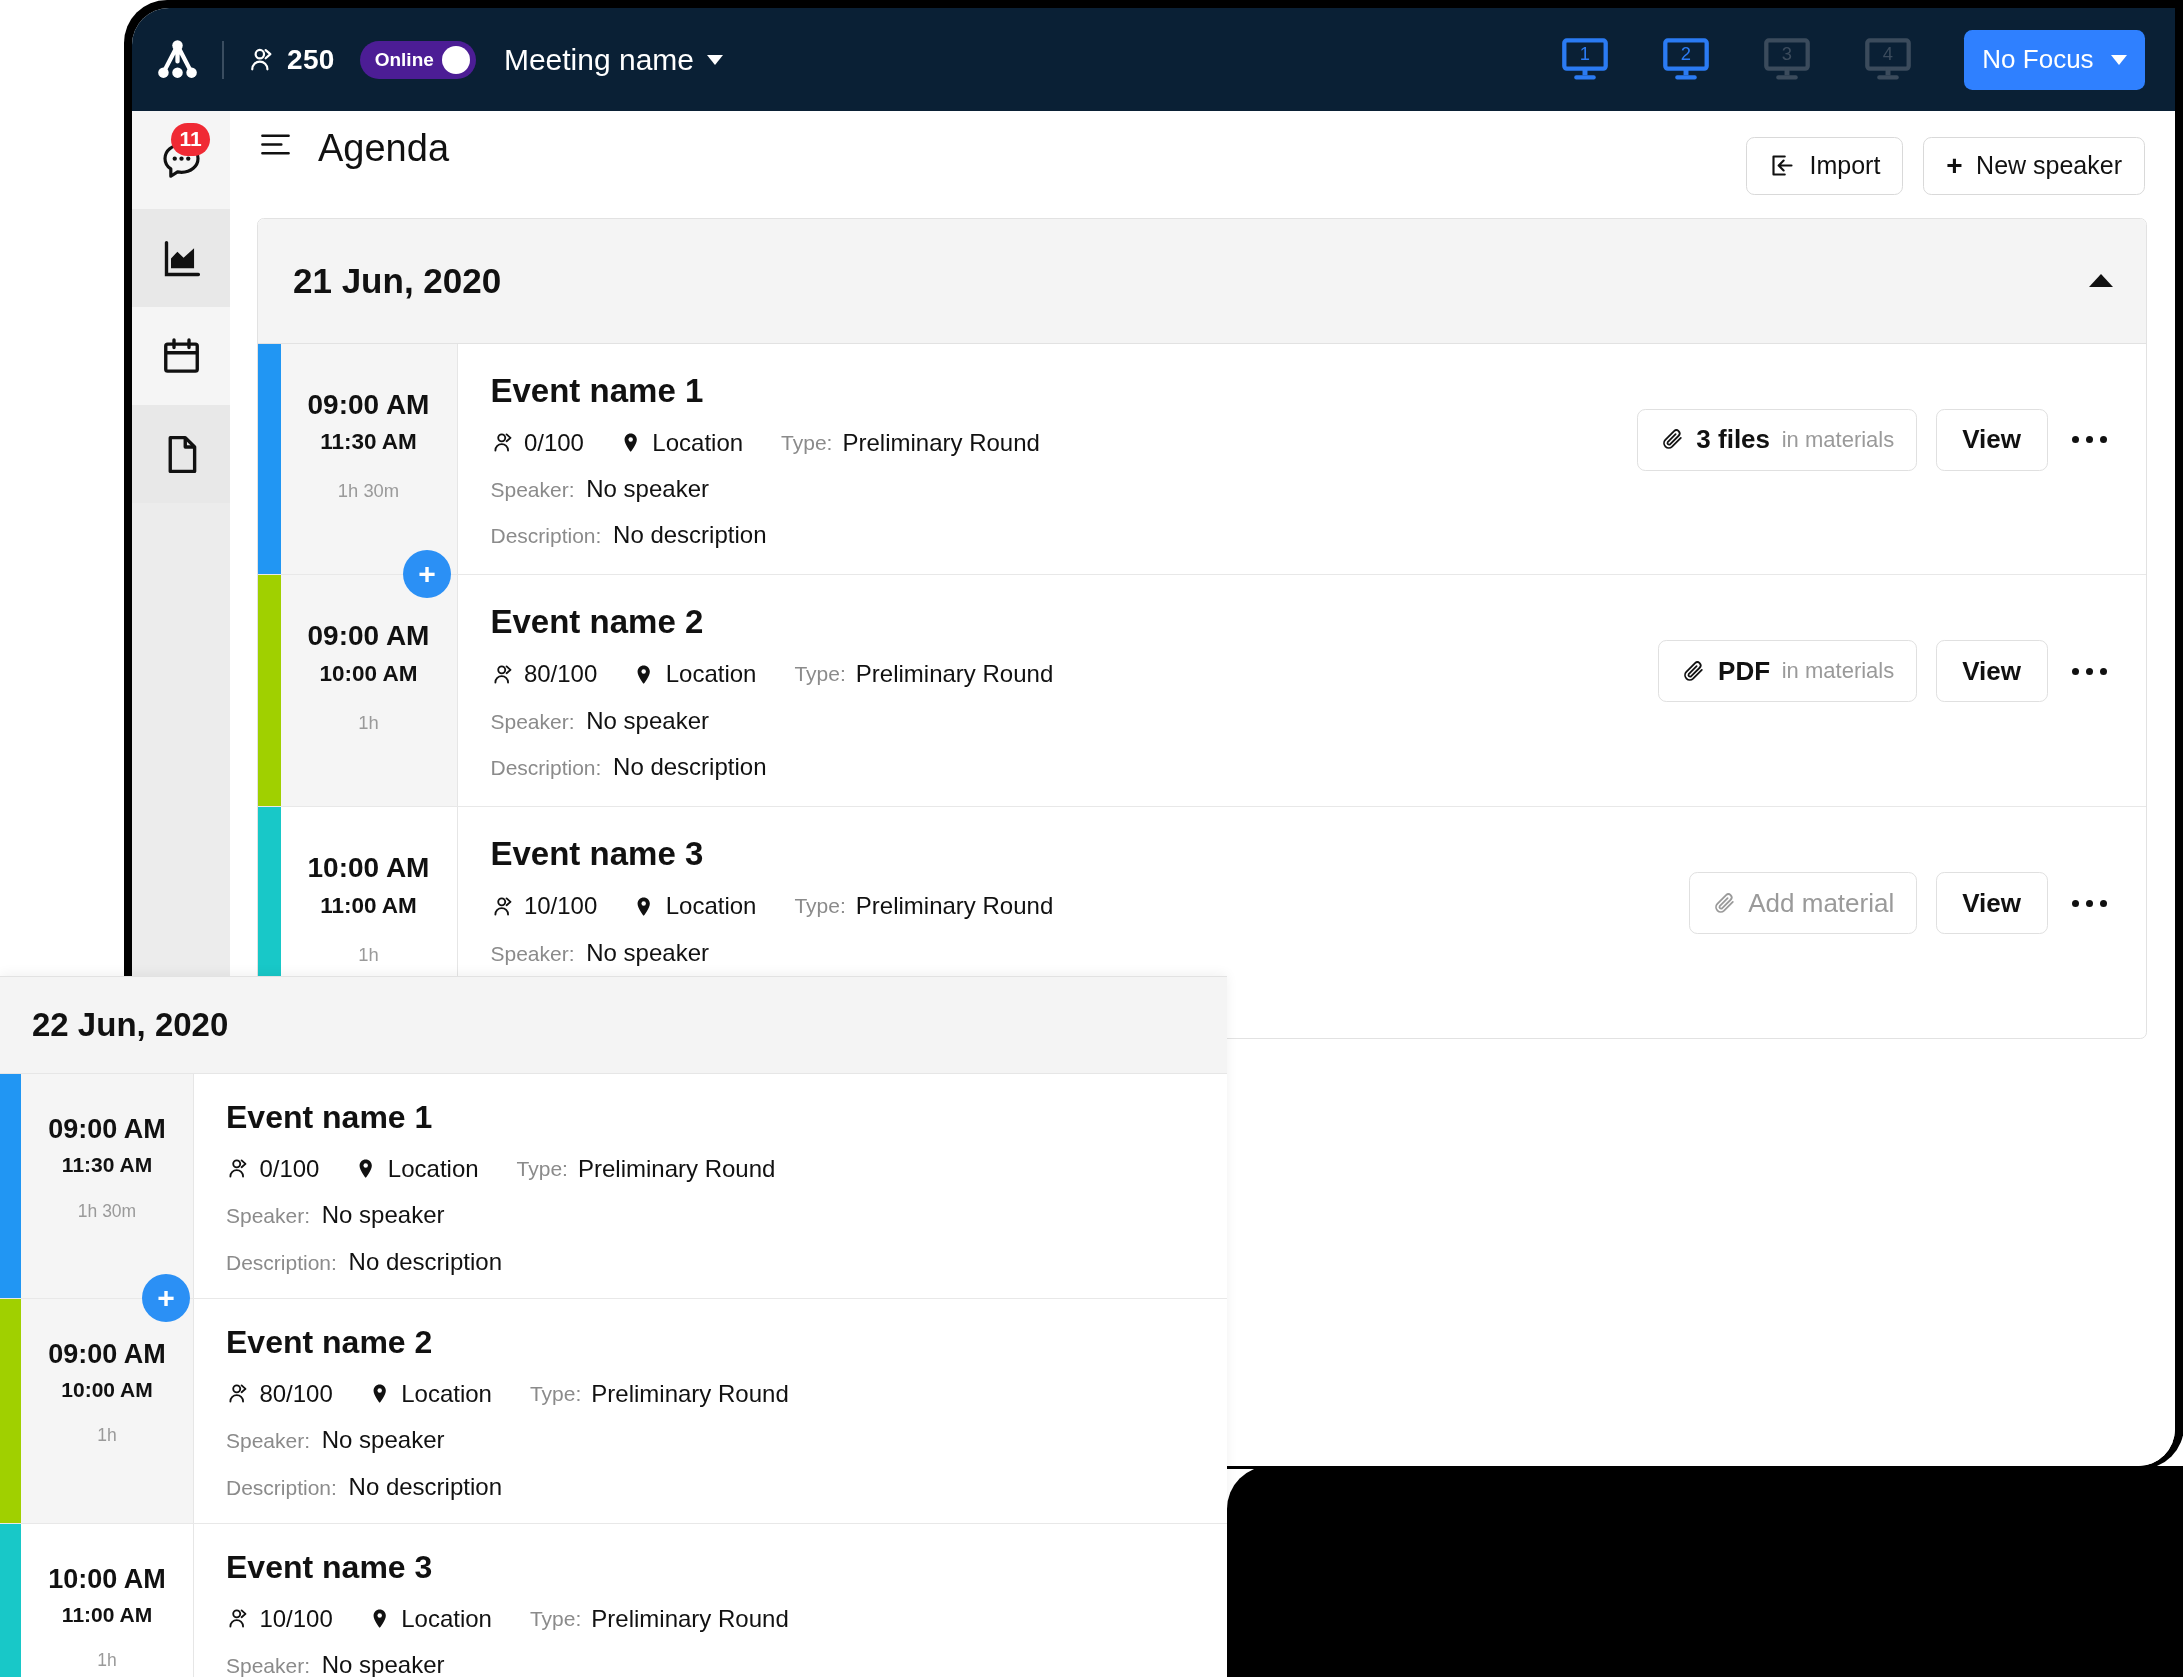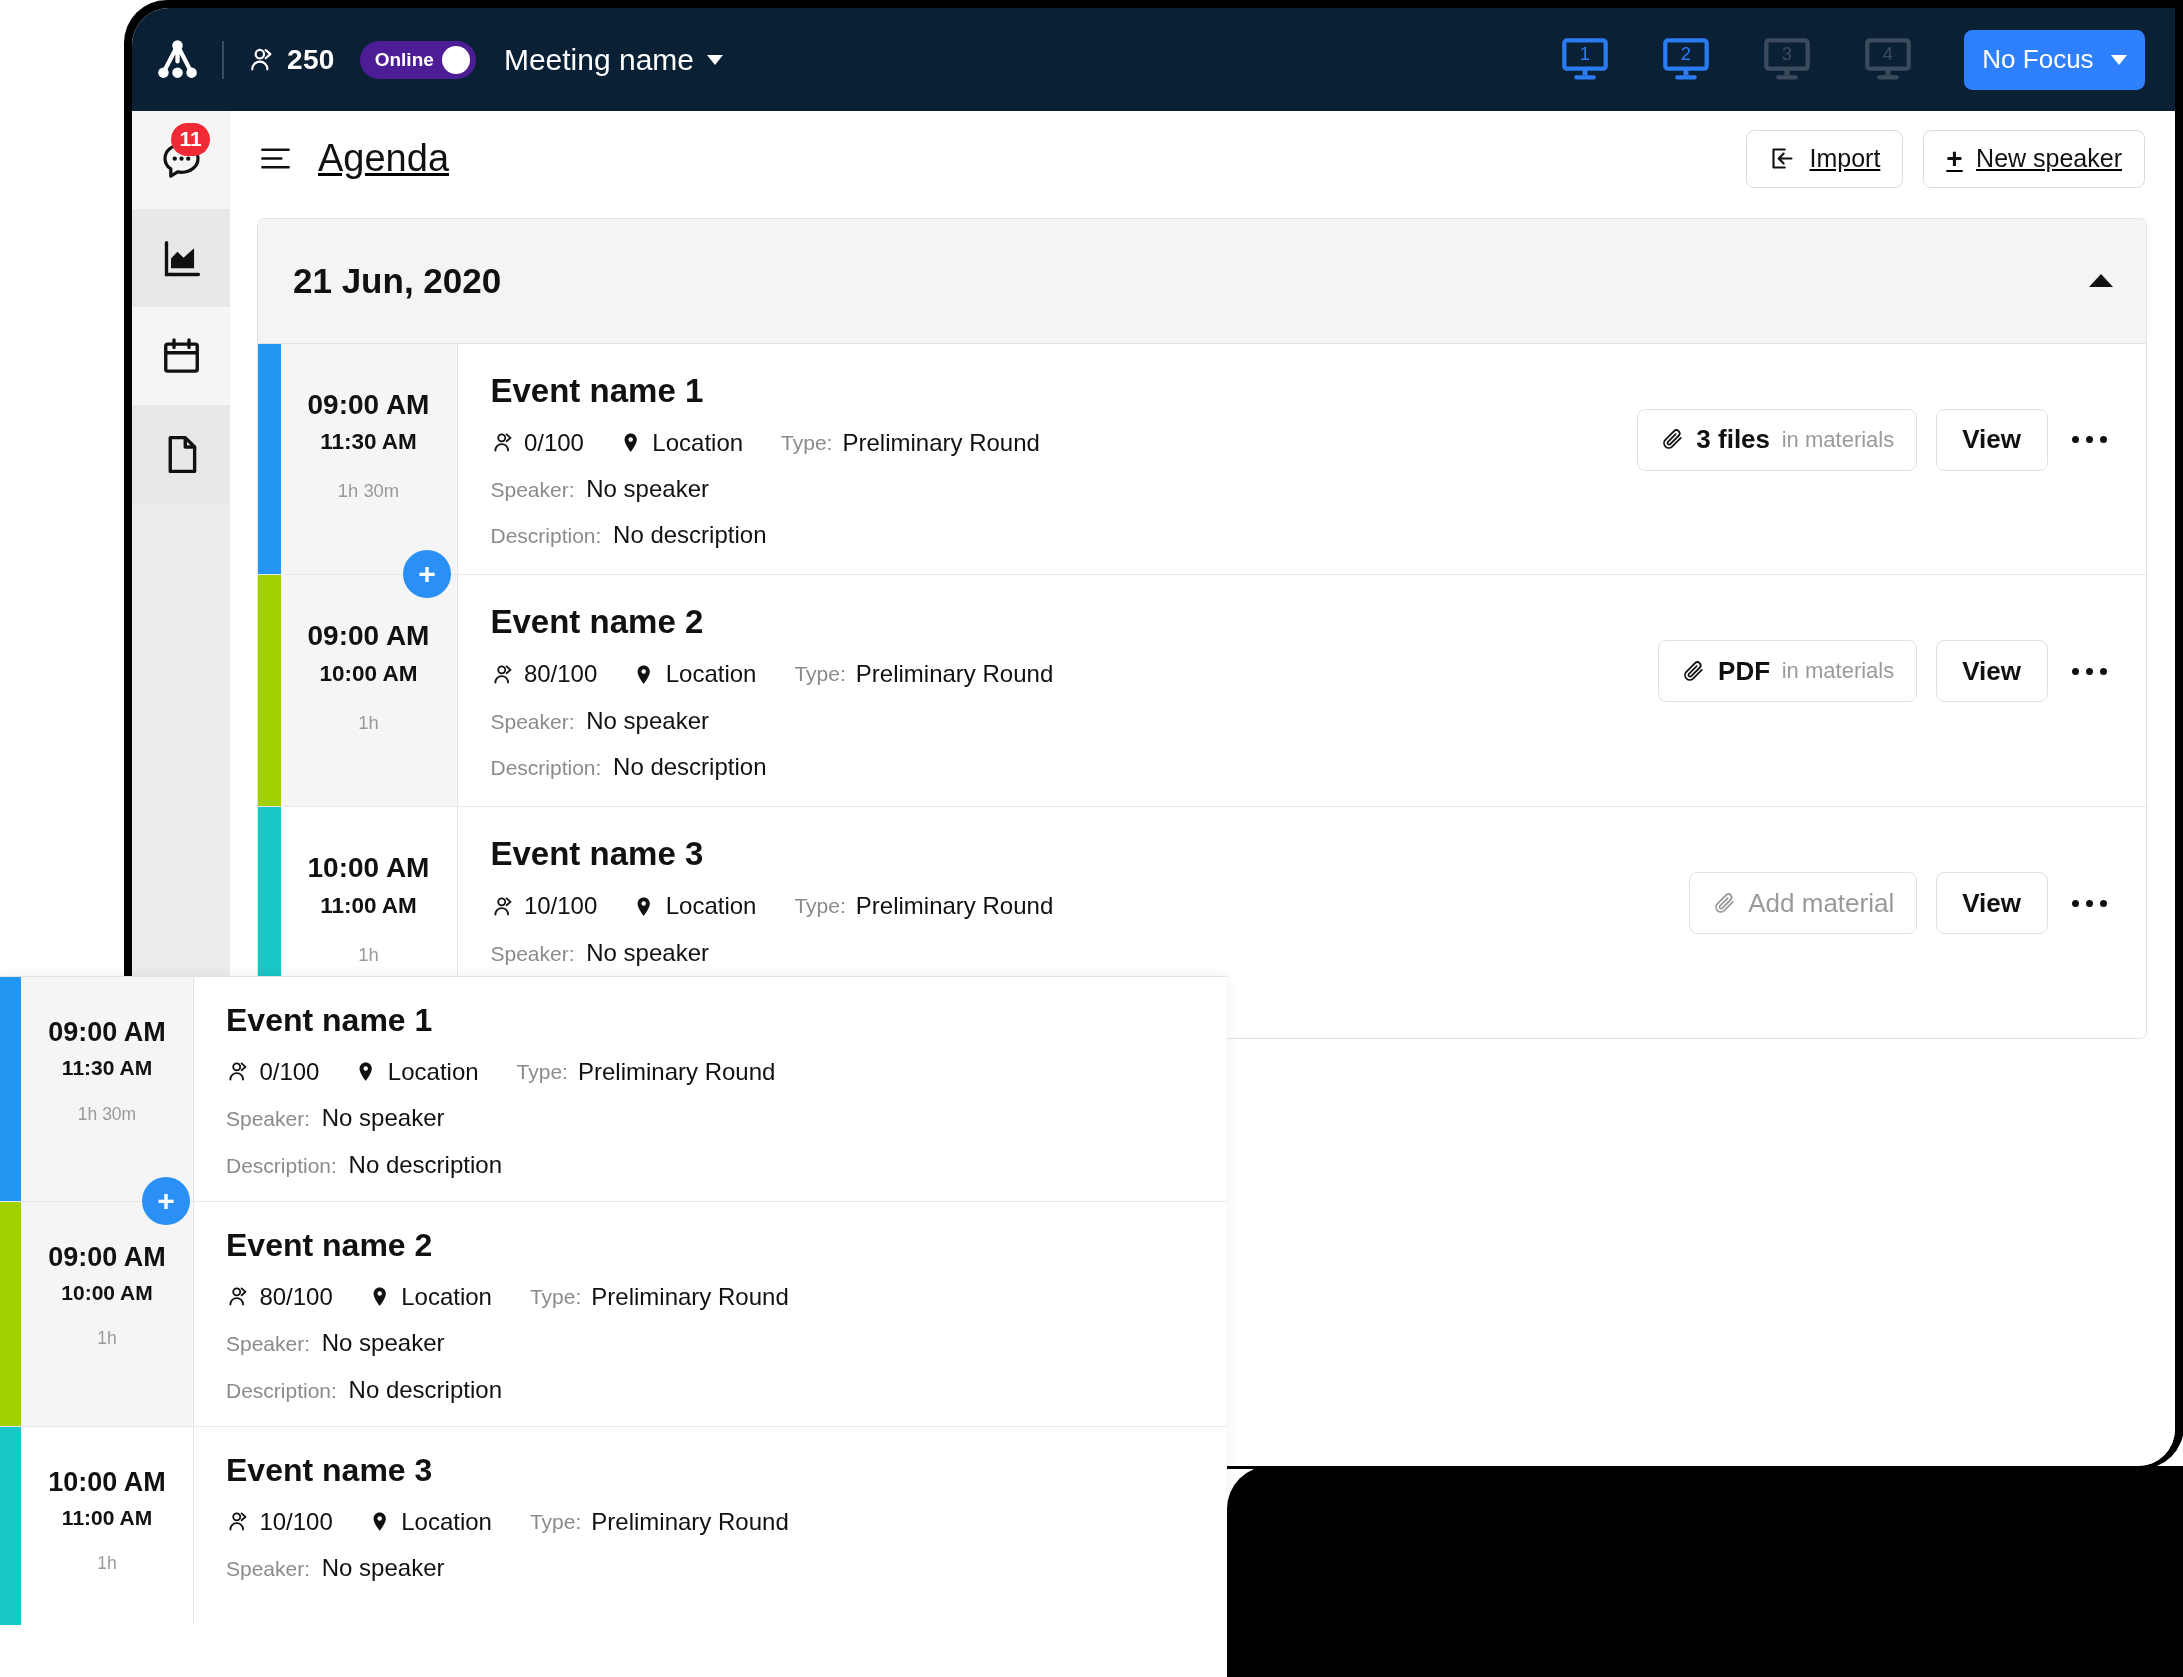--- a/index.html
+++ b/index.html
@@ -118,23 +118,22 @@
     background: #e8e8e8; cursor: pointer;
   }
 
   
   .content {
     position: absolute; left: 98px; top: 103px;
     width: 1945px; height: 1355px;
     background: #ffffff;
   }
   .page-head {
-    height: 93px; display: flex; align-items: center;
-    padding: 2px 30px 0 28px;
-    text-decoration: underline;
+    height: 93px; display: flex; 
+    padding: 16px 30px 0 28px;
   }
   .menu-icon { width: 35px; height: 35px; display: block; cursor: pointer; }
   .page-title { margin-left: 25px; font-size: 38px; font-weight: 400; color: #111111; }
   .head-actions { margin-left: auto; display: flex; align-items: center; gap: 20px; }
   .btn-outline {
     border: 1.3px solid #d9d9d9; border-radius: 8.3px; background: #ffffff;
     height: 58px; display: flex; align-items: center; gap: 13.4px;
     padding: 0 22px; font-size: 25px; color: #111111; cursor: pointer;
   }
   .import-icon { width: 27px; height: 27px; display: block; }
@@ -585,20 +584,23 @@
             </div>
           </div>
         </div>
 
       </div>
     </div>
   </div>
 
   <div class="float-panel">
 
+    <div class="fp-date-header">
+      <span class="fp-date-text">22 Jun, 2020</span>
+    </div>
 
     <div class="fp-row">
       <div class="fp-color" style="background:#2196f3"></div>
       <div class="fp-time">
         <span class="fp-start">09:00 AM</span>
         <span class="fp-end">11:30 AM</span>
         <span class="fp-dur">1h 30m</span>
       </div>
       <div class="fp-body">
         <div class="fp-name">Event name 1</div>

